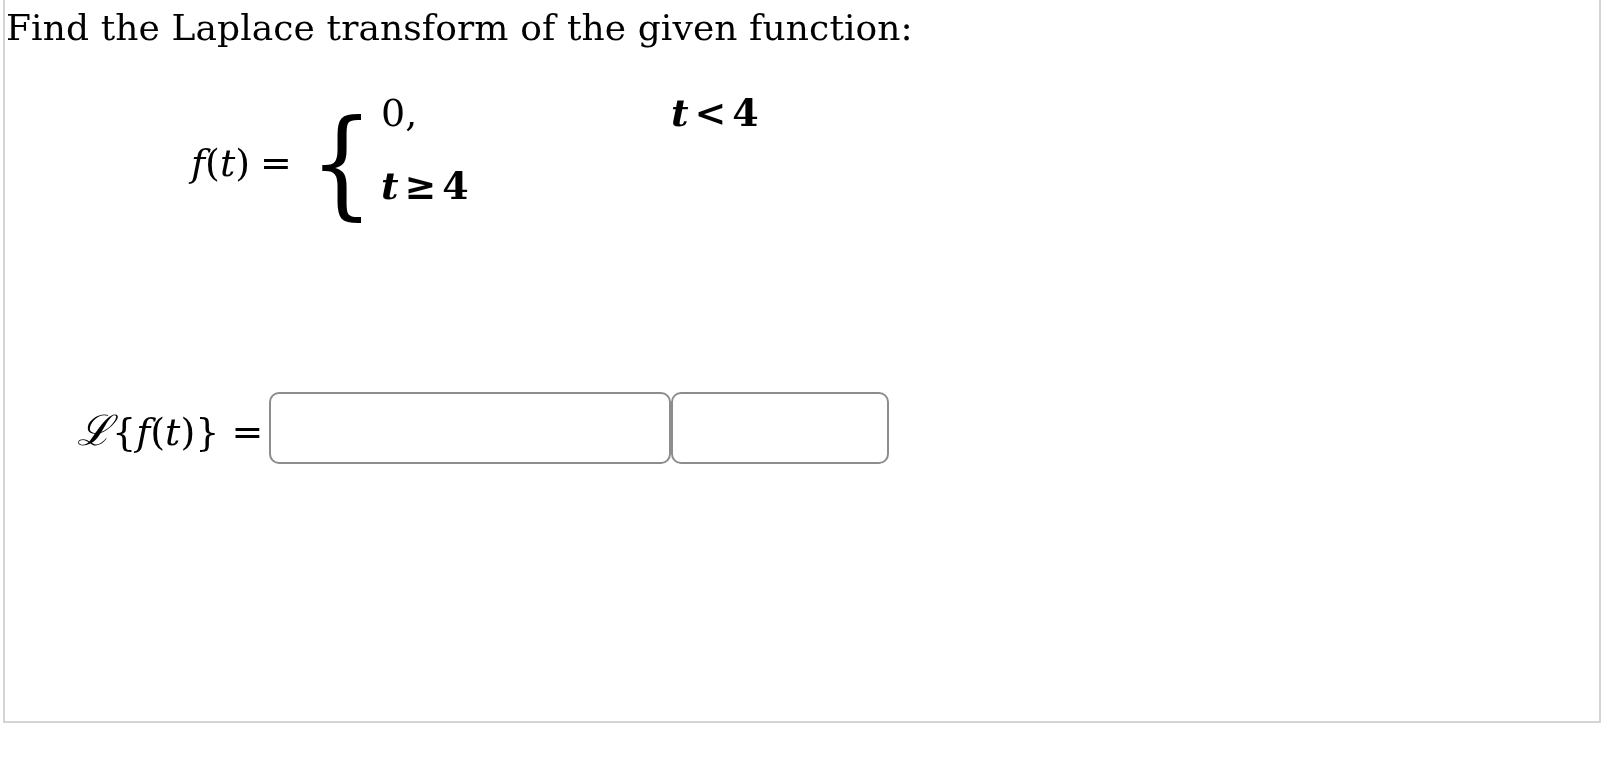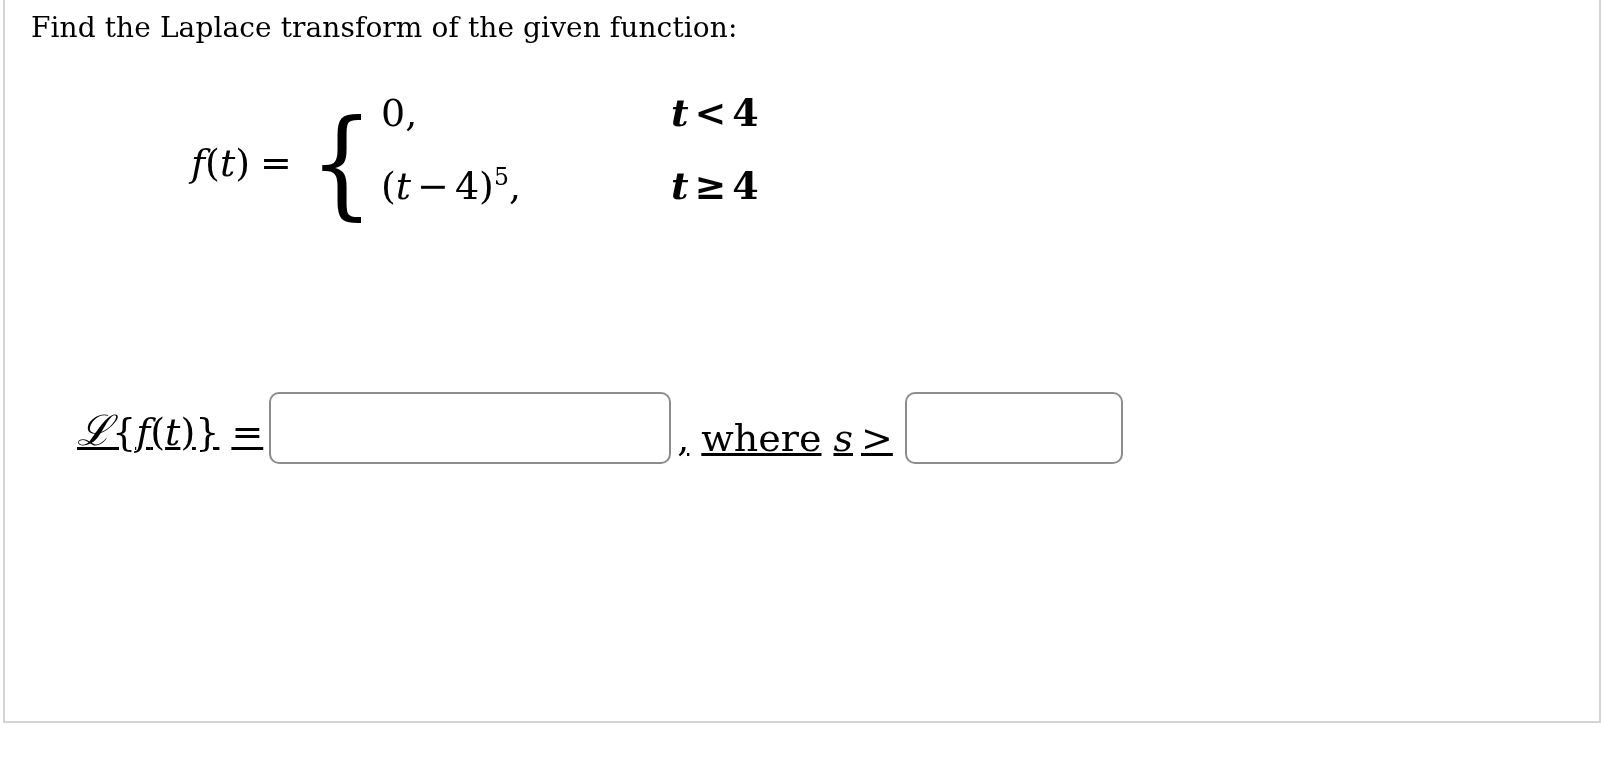--- a/index.html
+++ b/index.html
@@ -22,23 +22,23 @@
     top: -2px;
     width: 1598px;
     height: 725px;
     background: #ffffff;
     border: 2px solid #d4d4d4;
     border-top: none;
   }
 
   .prompt {
     position: absolute;
-    left: 26px;
+    left: 1px;
     top: 4px;
-    font-size: 28px;
+    font-size: 36px;
     line-height: 52px;
     white-space: nowrap;
     letter-spacing: 0.1px;
   }
 
   
   #piecewise {
     position: absolute;
     left: 186px;
     top: 92px;
@@ -105,21 +105,20 @@
   .case-cond .rel { padding: 0 6px; }
 
   
   #answer-row {
     position: absolute;
     left: 72px;
     top: 390px;
     display: flex;
     align-items: center;
     height: 80px;
-    text-decoration: underline;
   }
   .lap-label {
     font-size: 38px;
     white-space: nowrap;
     padding-right: 6px;
   }
   .lap-label .script {
     font-family: "DejaVu Serif", "Liberation Serif", serif;
     font-style: italic;
     font-size: 42px;
@@ -165,32 +164,30 @@
     <span class="brace">{</span>
 
     <div class="cases">
 
       <div class="case-row">
         <span class="case-expr"><span class="num">0</span><span class="comma">,</span></span>
         <span class="case-cond"><span>t</span><span class="rel">&lt;</span><span class="num">4</span></span>
       </div>
 
       <div class="case-row">
-        <span class="case-expr"><span class="paren">(</span><span>t</span><span class="op" style="padding:0 6px">−</span><span class="num">4</span><span class="paren">)</span><sup>5</sup><span class="comma">,</span></span>
         <span class="case-cond"><span>t</span><span class="rel">≥</span><span class="num">4</span></span>
       </div>
 
     </div>
   </div>
 
   <div id="answer-row">
 
     <span class="lap-label"><span class="script">ℒ</span><span>{</span><span class="ital">f</span><span>(</span><span class="ital">t</span><span>)</span><span>}</span><span class="eq">=</span></span>
 
     <input class="answer-input" type="text" placeholder="" style="">
 
-    <span class="inline-text"><span>,</span><span style="padding-left:12px">where</span><span class="ital" style="padding-left:12px">s</span><span class="rel">&gt;</span></span>
 
     <input class="answer-input small" type="text" placeholder="" style="">
 
   </div>
 
 </div>
 
 </body></html>

